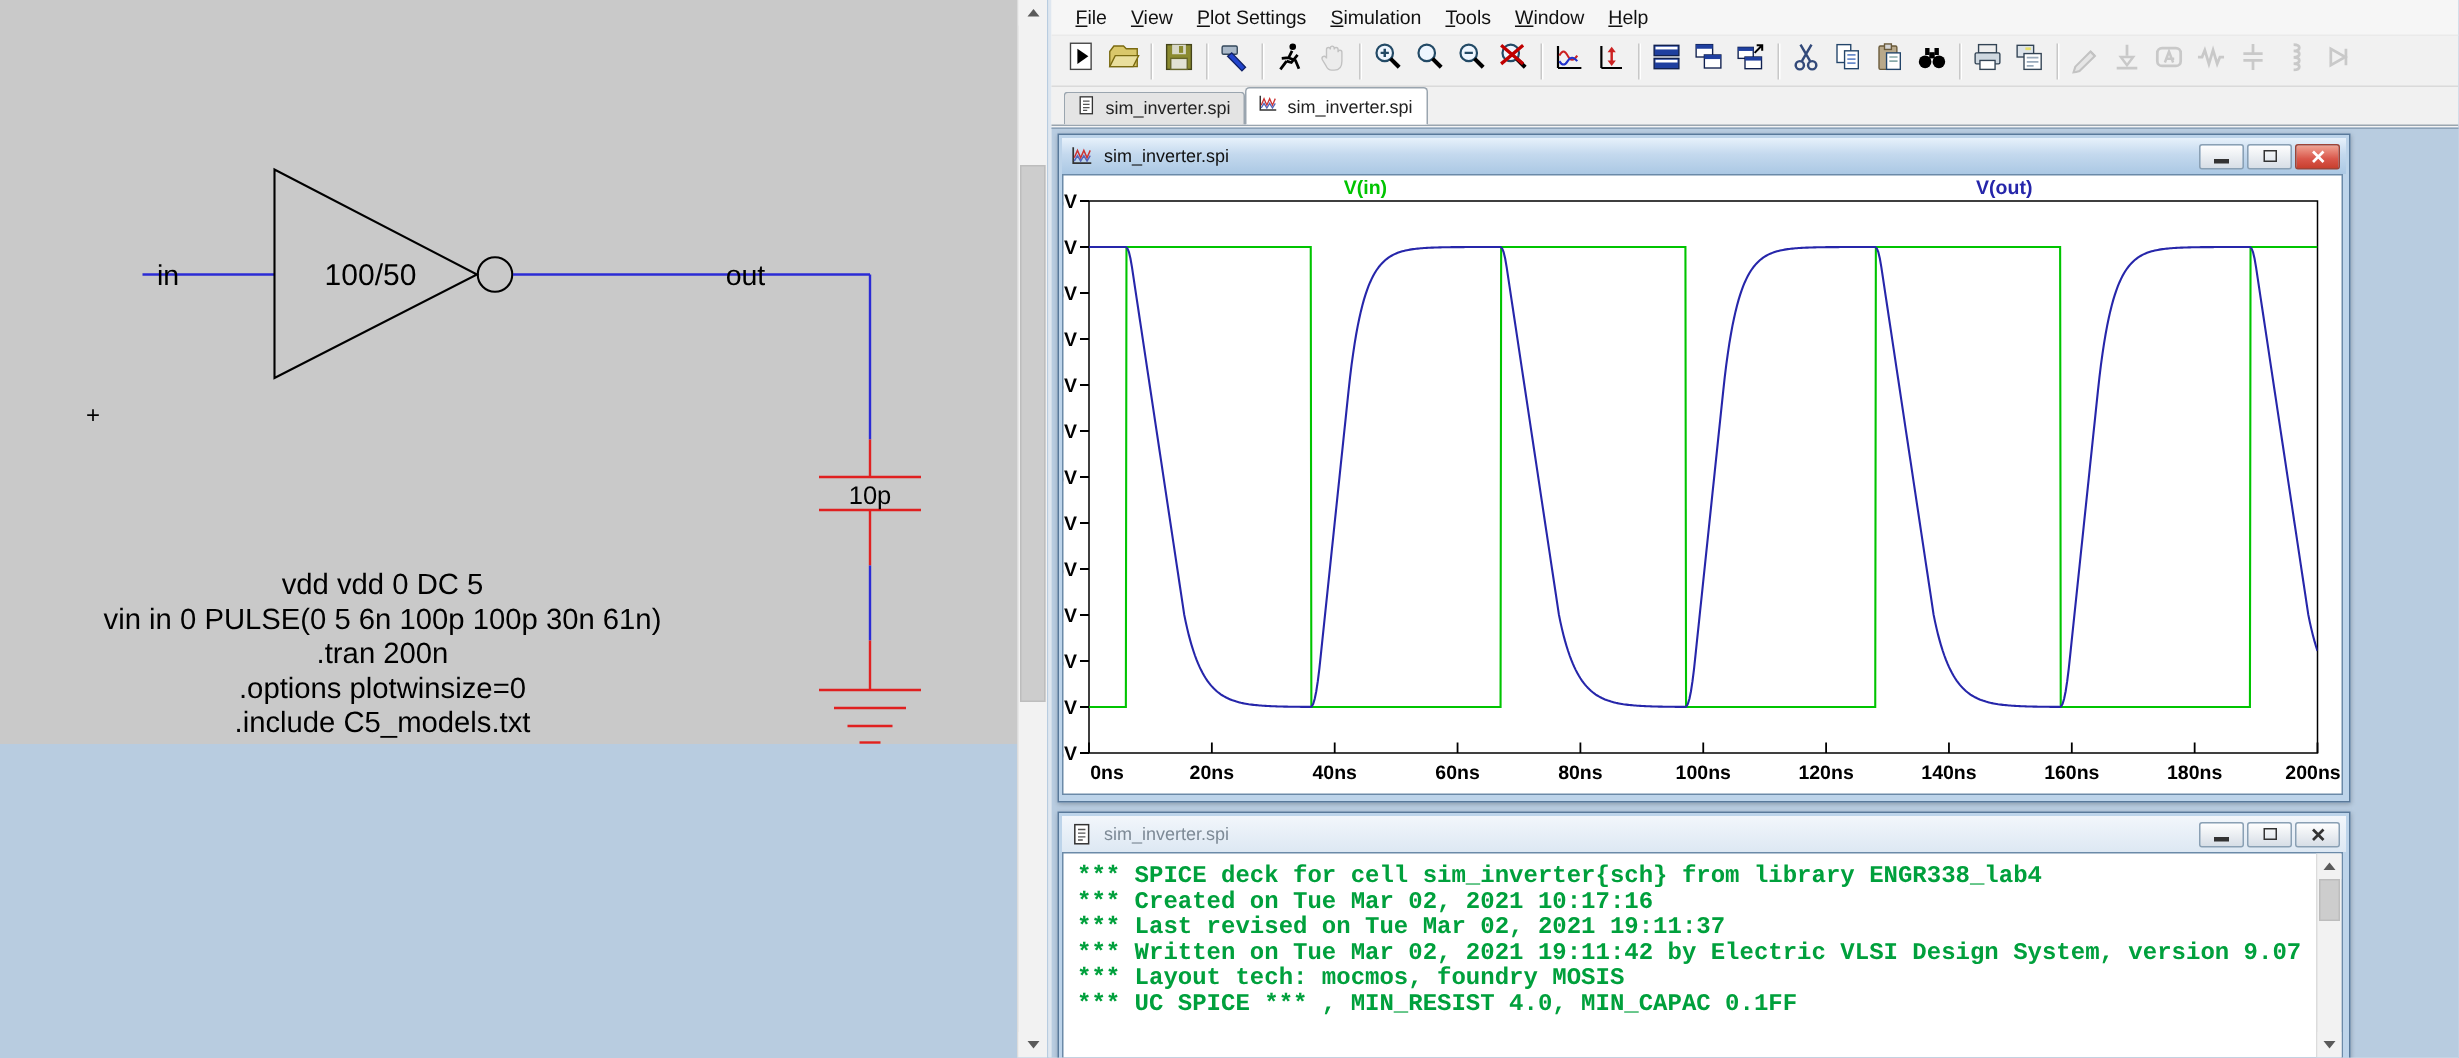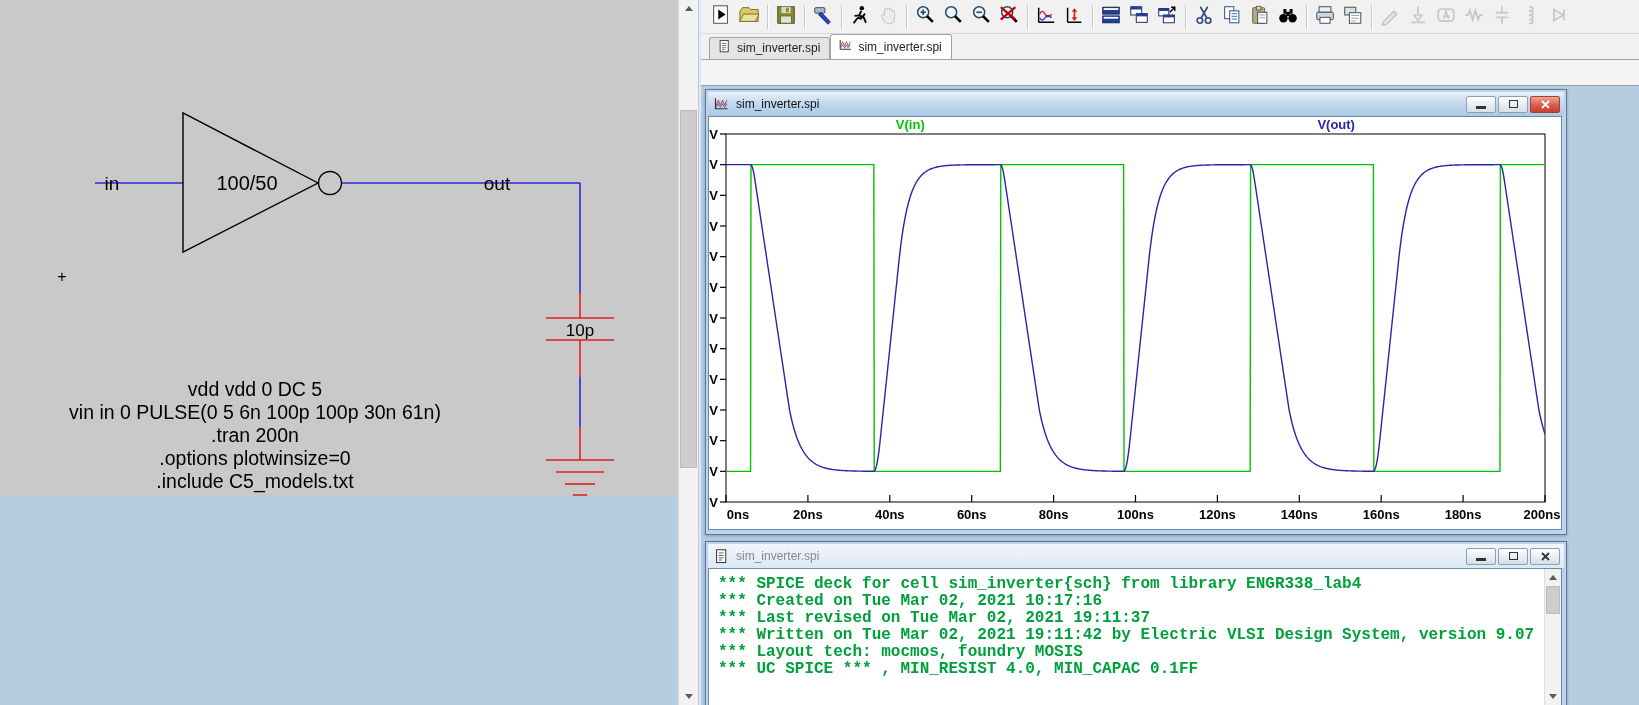--- a/index.html
+++ b/index.html
@@ -137,20 +137,29 @@
   <div class="sb-arrow" style="top:0">
       <div class="tri-up"></div>
     </div>
   <div id="left-thumb"></div>
   <div class="sb-arrow" style="bottom:0">
       <div class="tri-down"></div>
     </div>
 </div>
 
 <div id="right-app">
+  <div id="menu-bar">
+      <div class="menu-item"><u>F</u>ile</div>
+      <div class="menu-item"><u>V</u>iew</div>
+      <div class="menu-item"><u>P</u>lot Settings</div>
+      <div class="menu-item"><u>S</u>imulation</div>
+      <div class="menu-item"><u>T</u>ools</div>
+      <div class="menu-item"><u>W</u>indow</div>
+      <div class="menu-item"><u>H</u>elp</div>
+    </div>
   <div id="tool-bar">
       <div class="tb-btn">
         <span><svg width="22" height="22" viewBox="0 0 24 24">
             <rect x="4" y="2" width="15" height="19" fill="#fff" stroke="#444"></rect>
             <path d="M9 6 L17 11.5 L9 17 Z" fill="#000"></path>
           </svg></span>
       </div>
       <div class="tb-btn">
         <span><svg width="22" height="22" viewBox="0 0 24 24">
             <path d="M2 8 l3-4 h7 l2 2 h8 v13 H2 Z" fill="#d9c76a" stroke="#7a6a10"></path>

